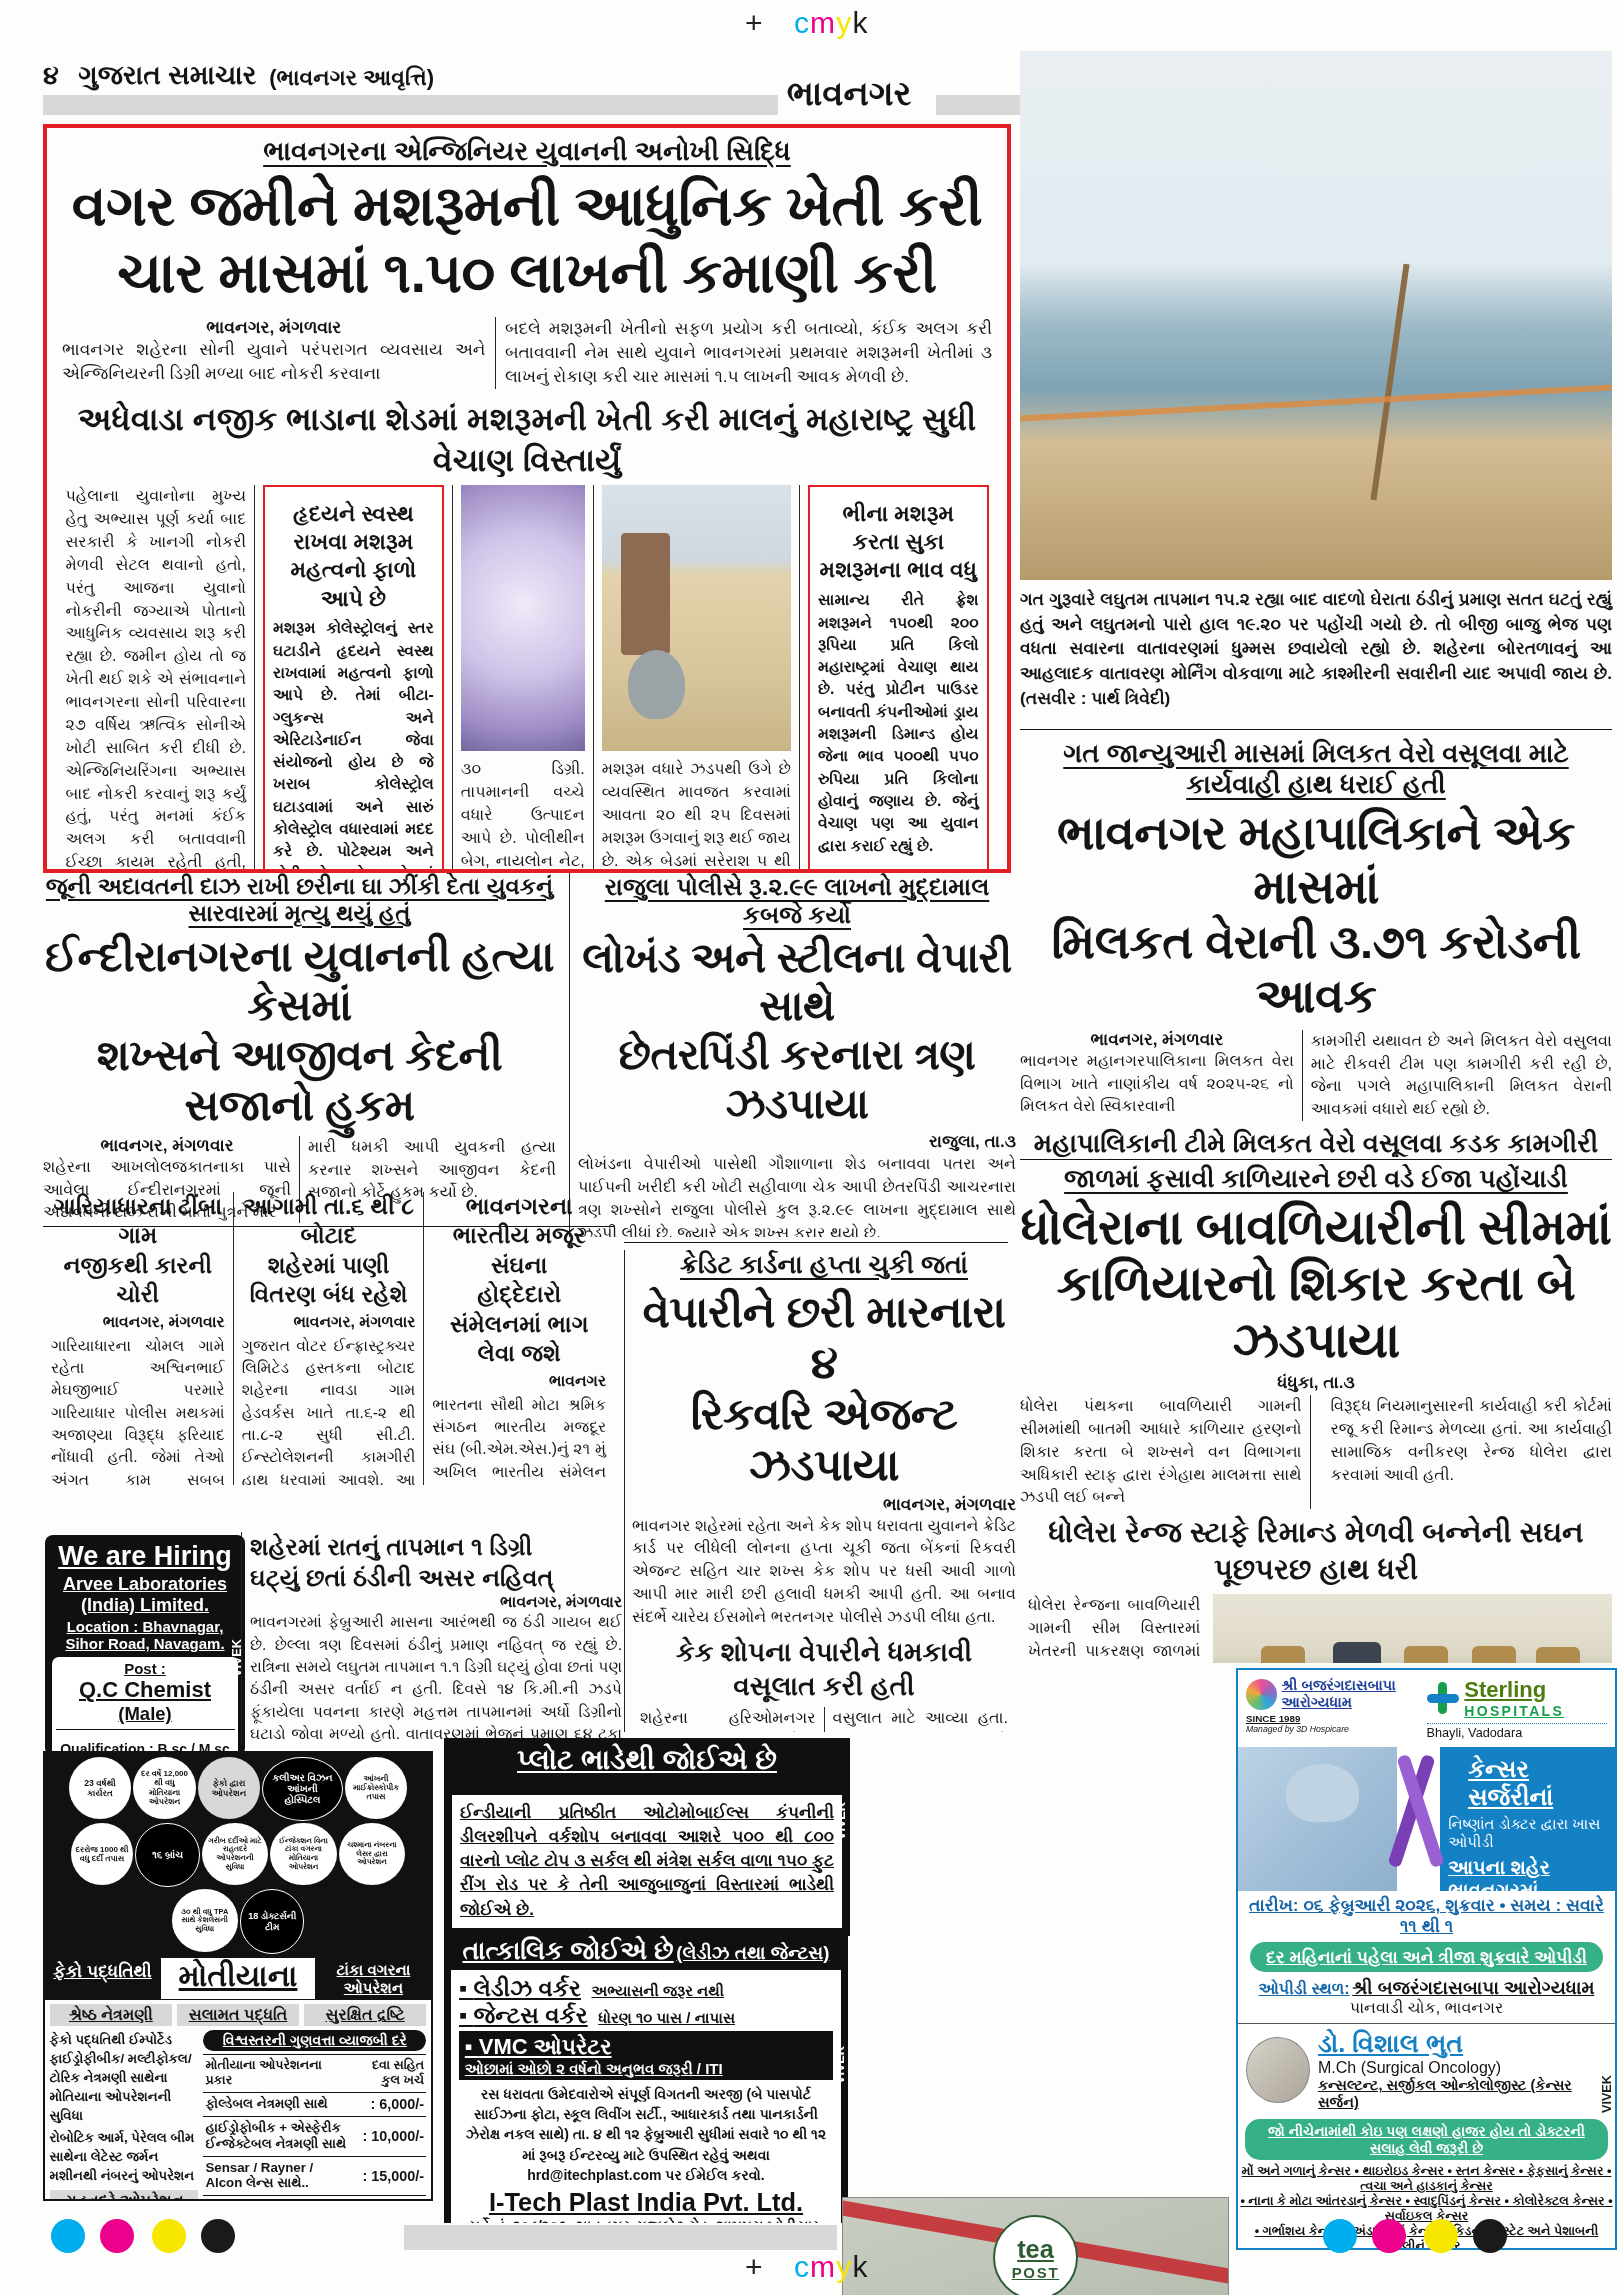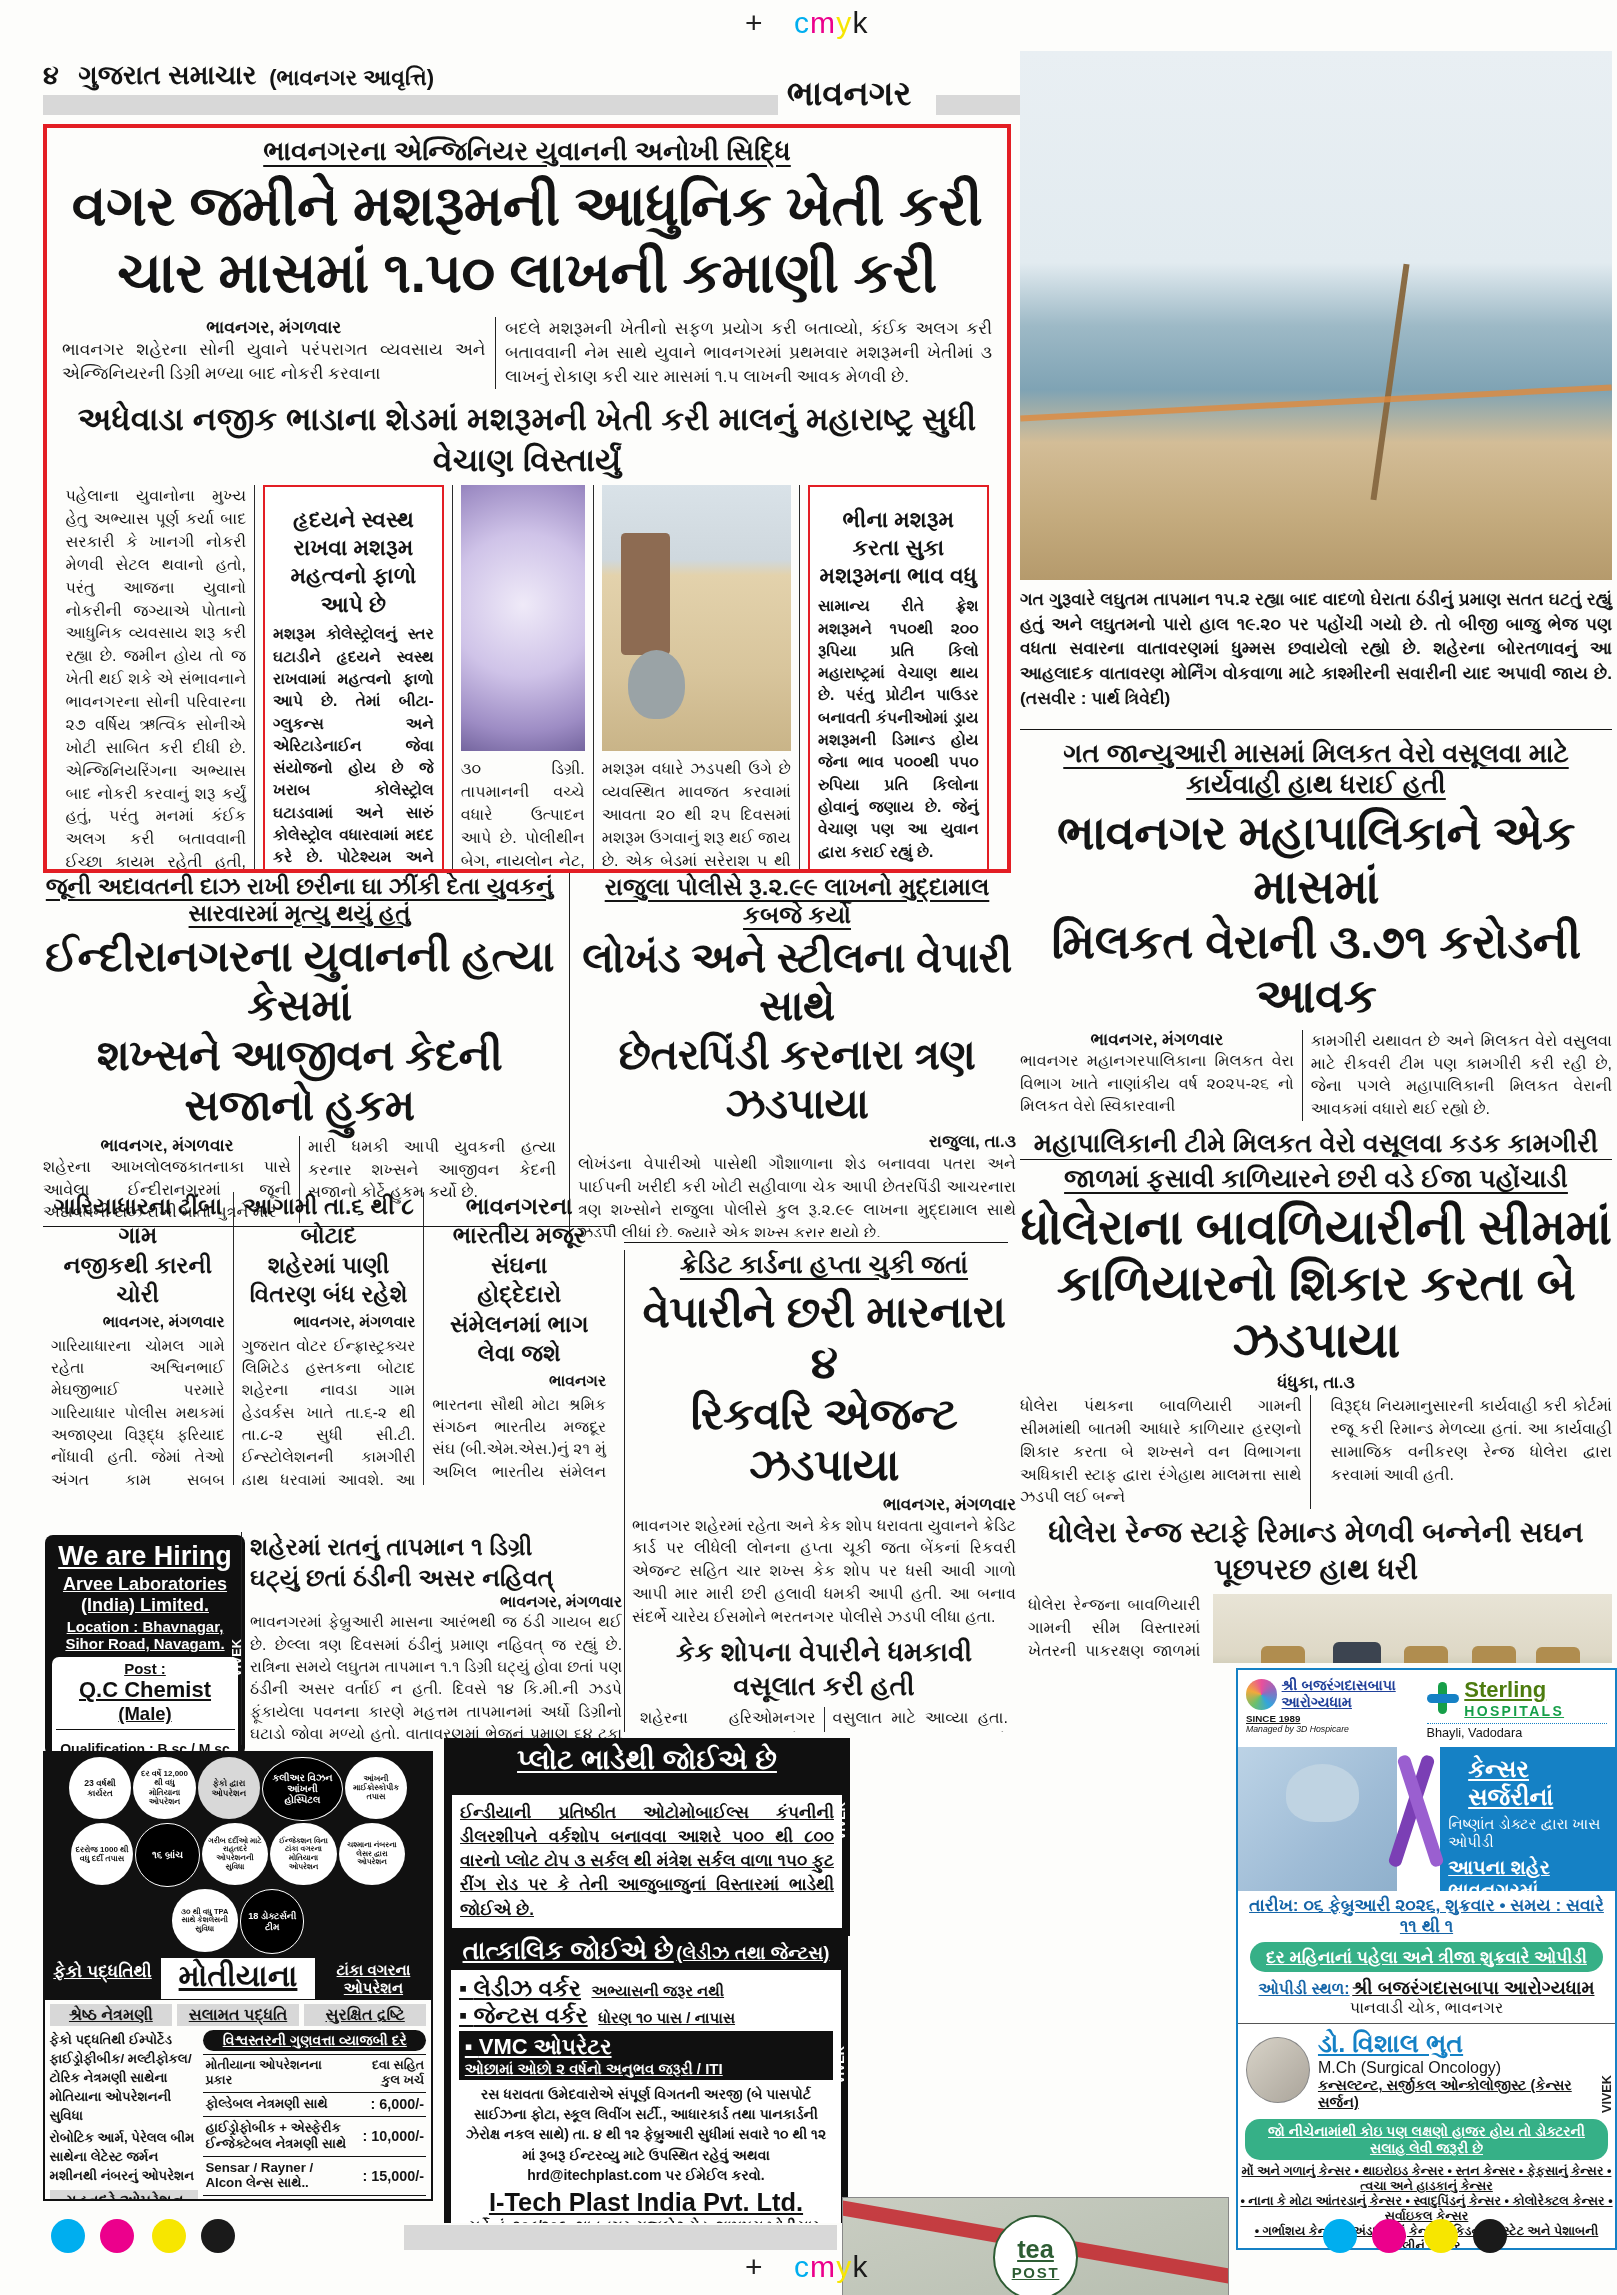--- a/index.html
+++ b/index.html
@@ -11,21 +11,21 @@
   .b{font-weight:bold;text-decoration:underline;}
   .kick{font-weight:bold;text-align:center;text-decoration:underline;text-underline-offset:5.2px;}
   .hl{font-weight:bold;text-align:center;line-height:1.16;letter-spacing:-0.6px;}
   .sub{font-weight:bold;text-align:center;line-height:1.28;}
   .dl{font-weight:bold;}
   .bt{font-size:16px;line-height:1.43;}
   .cols{display:flex;align-items:stretch;}
   .c{padding:0 8px;flex:1;}
   .c.vr{border-left:1.2px solid #2a2a2a;}
   .rule{border-top:1.7px solid #151515;}
-  .rbox{border:2.9px solid #e31e24;background:#fff;padding:19px 8px;}
+  .rbox{border:2.9px solid #e31e24;background:#fff;padding:13px 8px;}
   .blackad{background:#101010;color:#fff;}
   .vcred{writing-mode:vertical-rl;transform:rotate(180deg);font-size:12.7px;font-weight:bold;color:#222;}
   .photo{position:relative;overflow:hidden;}
   .dot{width:34px;height:34px;border-radius:50%;display:inline-block;margin-right:15px;}
   .badge{border-radius:50%;display:flex;align-items:center;justify-content:center;text-align:center;
          font-weight:bold;line-height:1.15;padding:4.6px;}
   .grayhdr{background:#d8d8d8;}
   .tbl{width:100%;border-collapse:collapse;}
   .tbl td{border-top:1.7px solid #111;padding:3.5px 2.3px;font-weight:bold;}
 </style>

